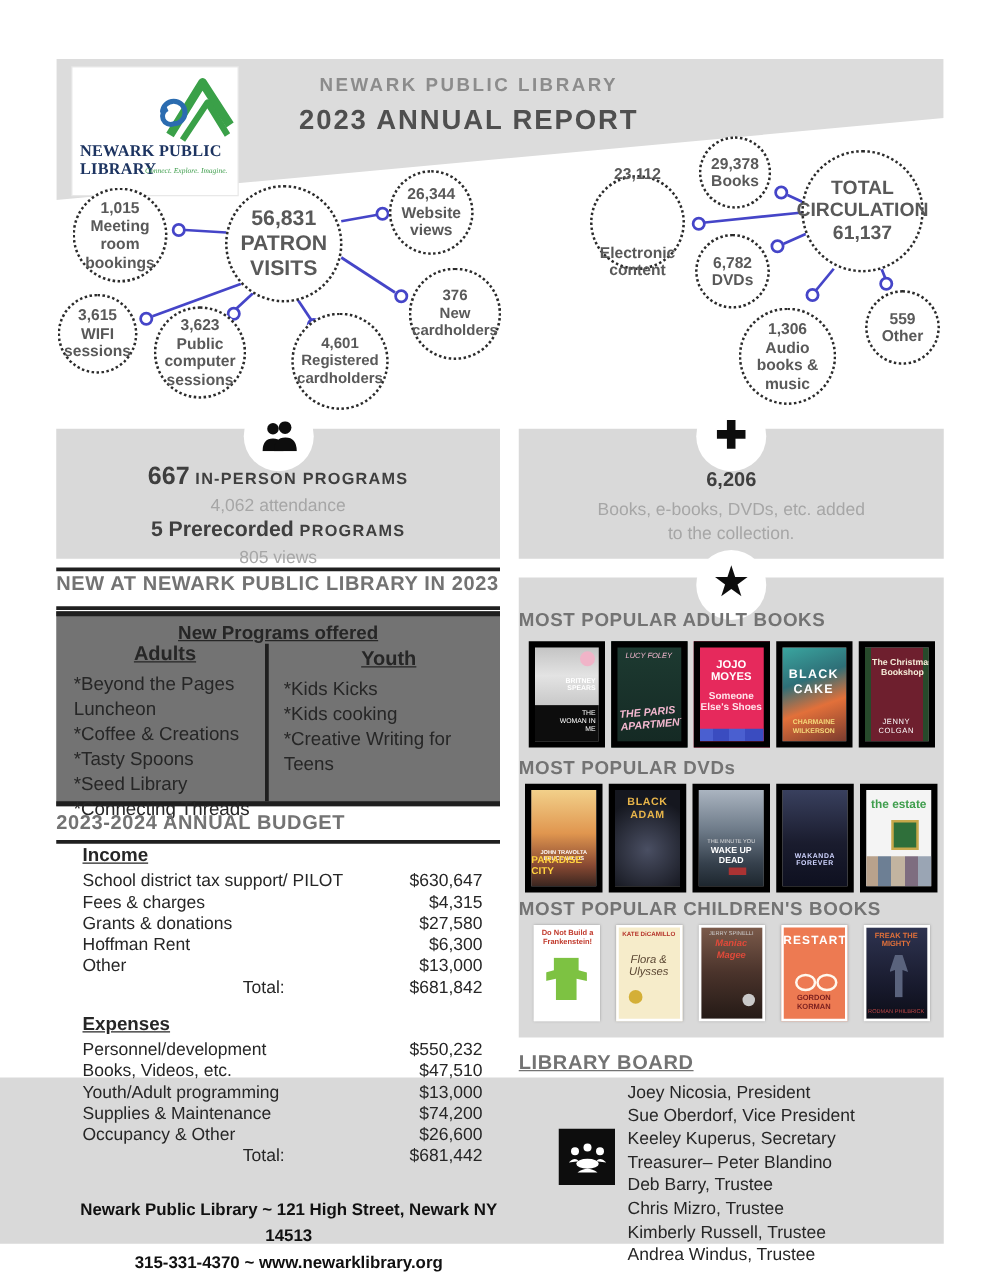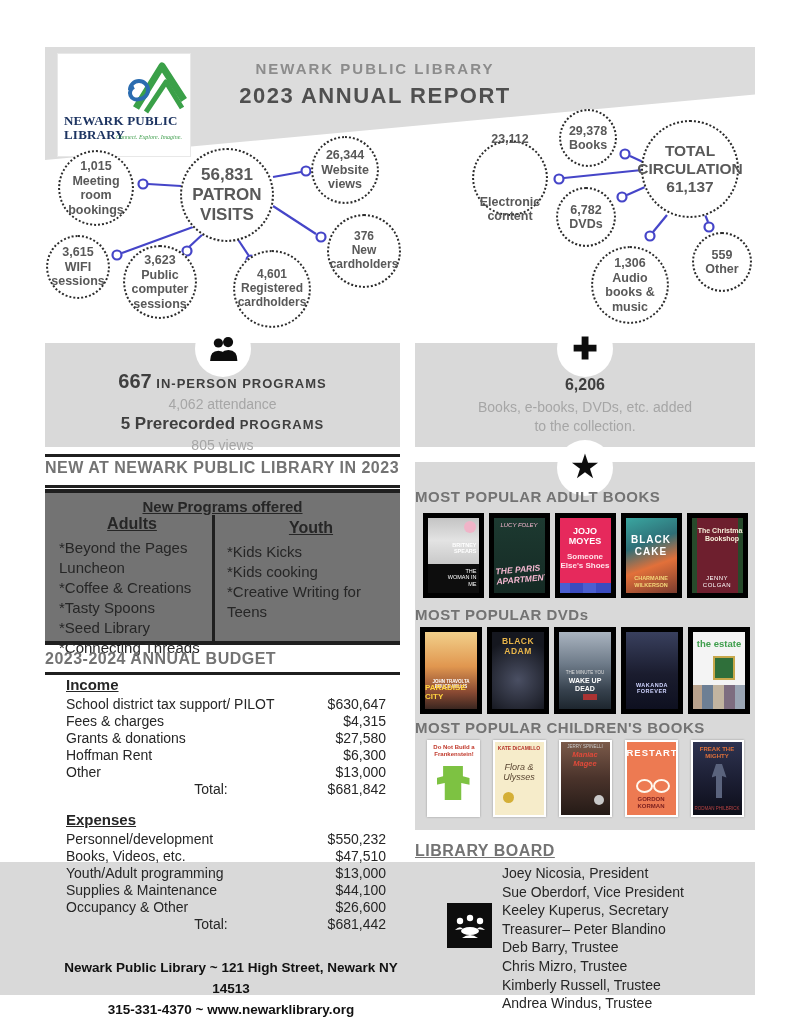--- a/index.html
+++ b/index.html
@@ -376,21 +376,21 @@
         <div class="brow">
             <span class="bl">Books, Videos, etc.</span>
             <span class="bv">$47,510</span>
           </div>
         <div class="brow">
             <span class="bl">Youth/Adult programming</span>
             <span class="bv">$13,000</span>
           </div>
         <div class="brow">
             <span class="bl">Supplies &amp; Maintenance</span>
-            <span class="bv">$44,100</span>
+            <span class="bv">$74,200</span>
           </div>
         <div class="brow">
             <span class="bl">Occupancy &amp; Other</span>
             <span class="bv">$26,600</span>
           </div>
         <div class="brow total">
             <span class="bl">Total:</span>
             <span class="bv">$681,442</span>
           </div>
       </div>

